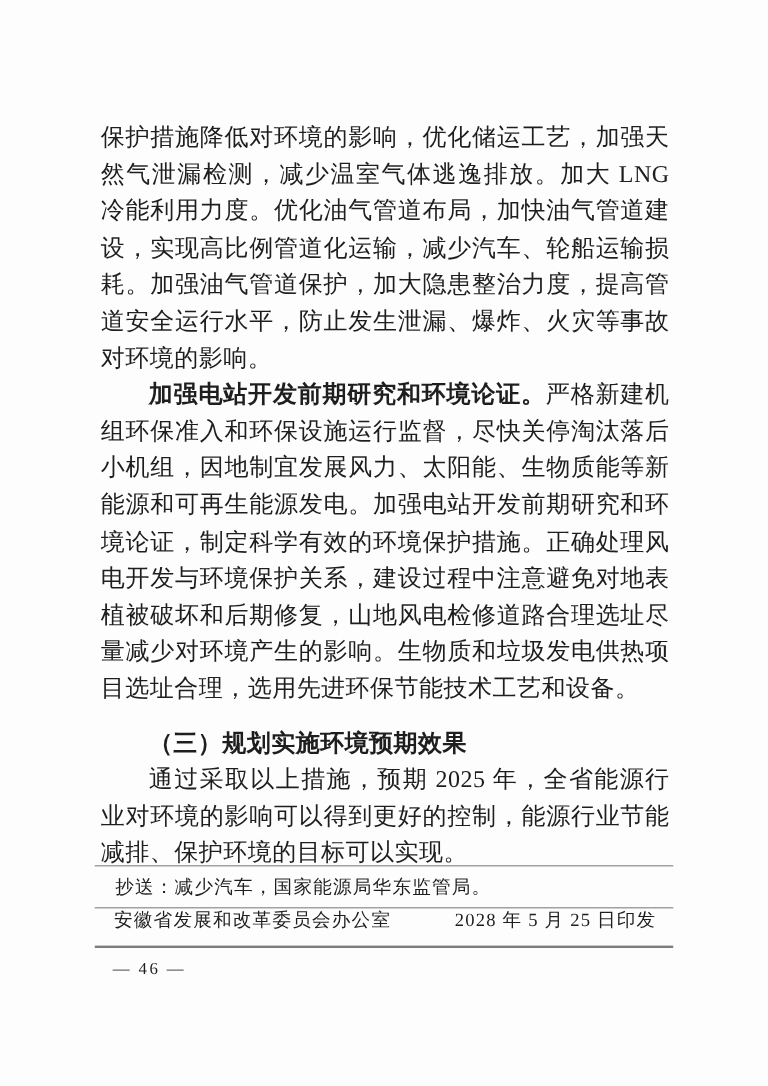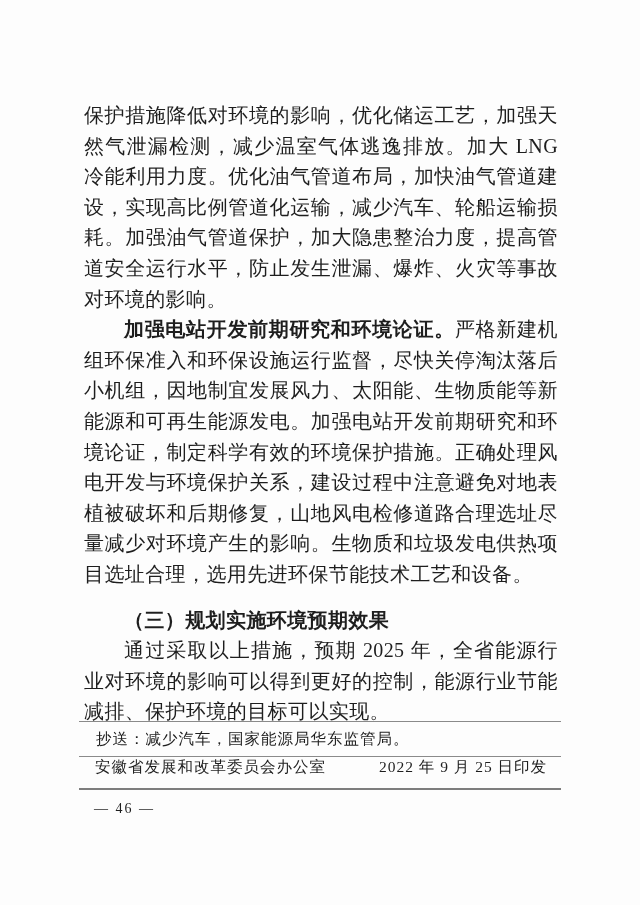--- a/index.html
+++ b/index.html
@@ -87,19 +87,19 @@
     <p class="para indent heading">（三）规划实施环境预期效果</p>
     <p class="para indent">通过采取以上措施，预期 2025 年，全省能源行业对环境的影响可以得到更好的控制，能源行业节能减排、保护环境的目标可以实现。</p>
   </main>
 
   <footer class="doc-footer">
     <div class="rule"></div>
     <div class="cc-row">抄送：减少汽车，国家能源局华东监管局。</div>
     <div class="rule"></div>
     <div class="issue-row">
       <span>安徽省发展和改革委员会办公室</span>
-      <span>2022 年 9 月 25 日印发</span>
+      <span>2028 年 5 月 25 日印发</span>
     </div>
     <div class="rule thick"></div>
     <div class="page-number">— 46 —</div>
   </footer>
 
 </div>
 
 </body></html>

